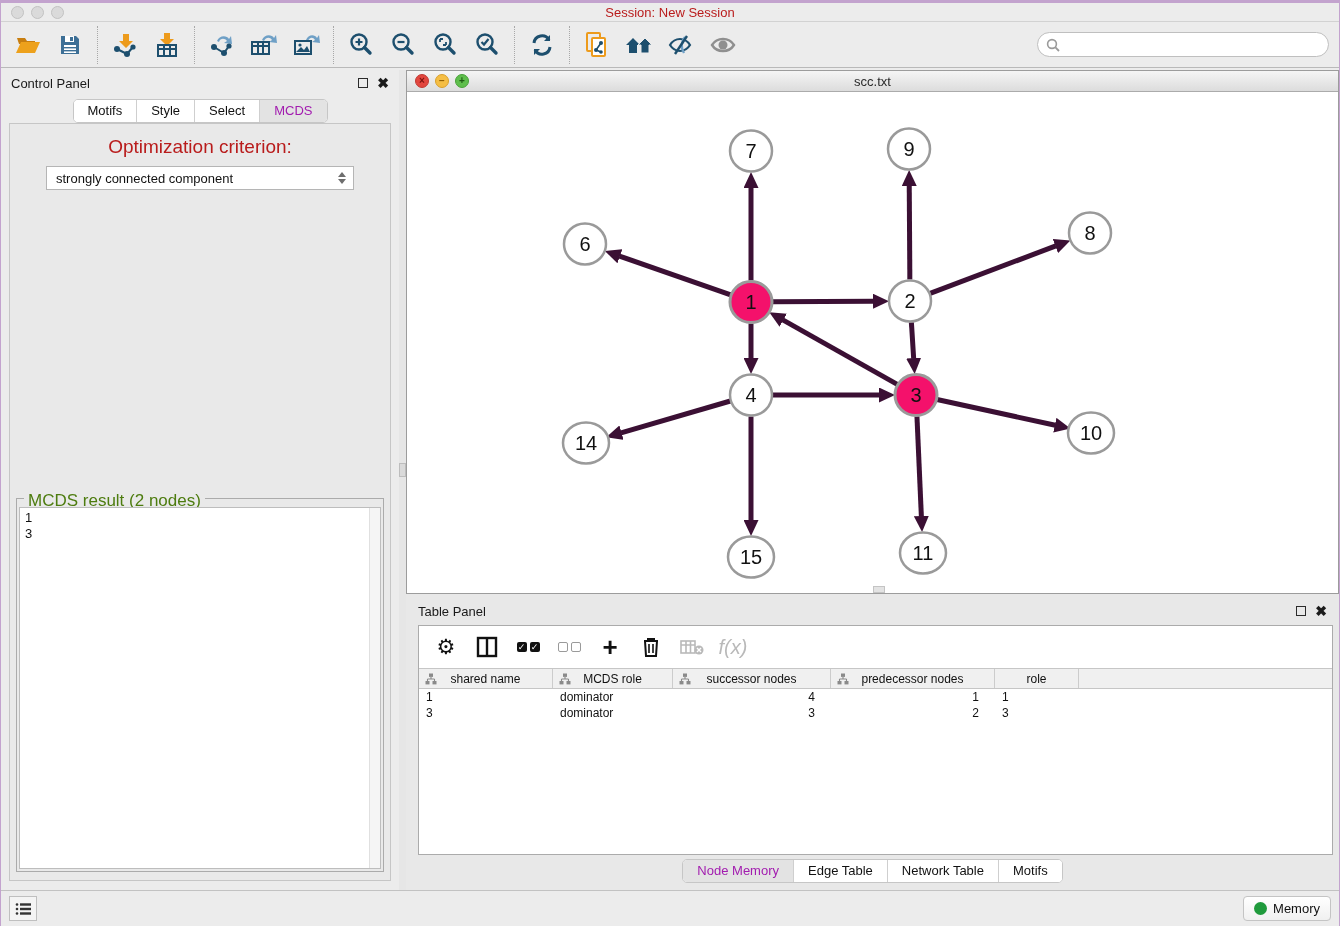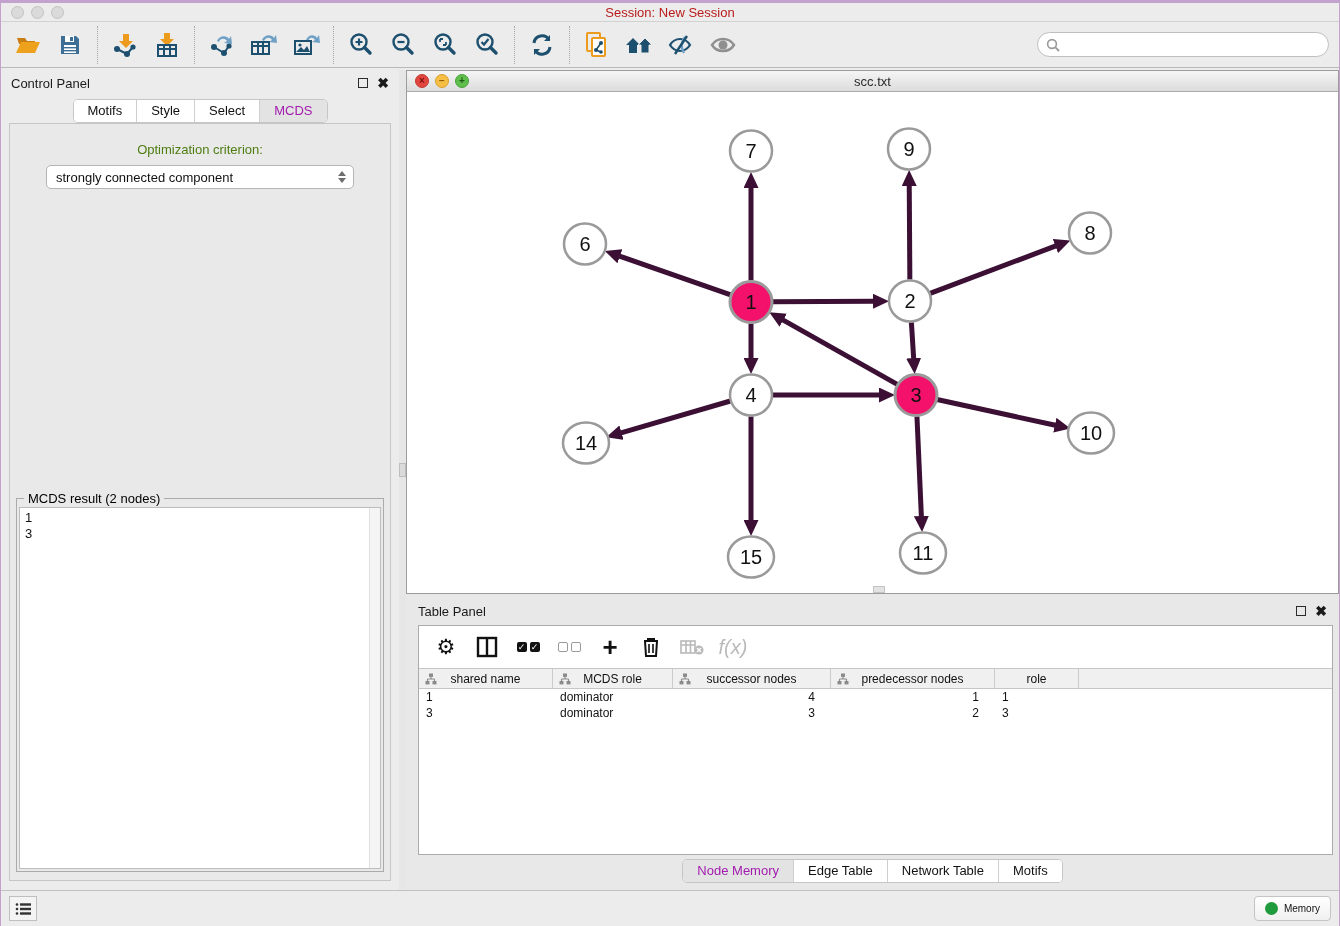--- a/index.html
+++ b/index.html
@@ -40,36 +40,36 @@
   .float-box{ width:10px; height:10px; border:1.6px solid #2b2b2b; }
   .close-x{ font-size:14px; font-weight:bold; color:#1a1a1a; line-height:10px; }
   .ctrl-tabs{ display:flex; justify-content:center; margin-top:3px; position:relative; z-index:2; }
   .segbar{ display:flex; border:1px solid #C6C6C6; border-radius:5px; overflow:hidden; background:#fff; }
   .seg{ padding:3px 14px 4px 14px; font-size:13px; color:#111; background:#fff;
     border-left:1px solid #CFCFCF; cursor:default; }
   .seg:first-child{ border-left:none; }
   .seg-selected{ background:#E3E3E3; color:#a21caf; }
   .cp-body{ position:absolute; left:8px; right:8px; top:53px; bottom:9px;
     background:#E9E9E9; border:1px solid #C6C6C6; }
-  .opt-label{ text-align:center; margin-top:18px; font-size:13px; color:#4d7c0f; }
+  .opt-label{ text-align:center; margin-top:12px; font-size:19px; color:#b91c1c; }
   .combo{ margin:8px 36px 0 36px; height:24px; background:#fff; border:1px solid #B5B5B5;
-    border-radius:5px; display:flex; align-items:center; padding-left:9px; position:relative; }
+    border-radius:0; display:flex; align-items:center; padding-left:9px; position:relative; }
   .combo-value{ font-size:13px; color:#111; }
   .combo-arrows{ position:absolute; right:5px; top:0; bottom:0; width:12px;
     display:flex; flex-direction:column; align-items:center; justify-content:center; gap:2px; }
   .arr-up{ width:0; height:0; border-left:4px solid transparent; border-right:4px solid transparent; border-bottom:5px solid #6e6e6e; }
   .arr-dn{ width:0; height:0; border-left:4px solid transparent; border-right:4px solid transparent; border-top:5px solid #6e6e6e; }
   .btn-row{ display:flex; justify-content:center; gap:14px; margin-top:12px; }
   .mac-btn{ height:23px; padding:0 13px; background:linear-gradient(#ffffff,#F1F1F1);
     border:1px solid #C1C1C1; border-radius:5px; font-size:13px; color:#111;
     display:flex; align-items:center; cursor:default; }
   .result-group{ position:absolute; left:6px; right:6px; top:374px; bottom:8px;
     border:1px solid #ABABAB; }
   .result-legend{ position:absolute; top:-8px; left:7px; background:#E9E9E9; padding:0 4px;
-    font-size:13px; color:#000000; }
+    font-size:17px; color:#4d7c0f; }
   .result-inner{ position:absolute; inset:8px 2px 2px 2px; background:#fff;
     border:1px solid #BDBDBD; overflow:hidden; }
   .result-lines{ padding:2px 0 0 5px; font-size:13px; line-height:16px; color:#111; }
   .result-scroll{ position:absolute; top:0; bottom:0; right:0; width:11px;
     background:#F5F5F5; border-left:1px solid #E0E0E0; }
   .divider{ position:absolute; left:398px; top:0; width:7px; bottom:0; background:#E6E6E6; }
   .divider-handle{ position:absolute; left:0; top:393px; width:7px; height:14px;
     background:#DADADA; border:1px solid #BDBDBD; }
   
   .net-frame{ position:absolute; left:405px; top:0; right:0; height:524px;
@@ -110,21 +110,21 @@
   .al-right{ text-align:right; padding-right:16px; }
   .tp-tabs{ position:absolute; left:0; right:0; bottom:7px; display:flex; justify-content:center; }
   
   .statusbar{ position:absolute; left:0; right:0; bottom:0; height:36px; background:#ECECEC;
     border-top:1px solid #C2C2C2; display:flex; align-items:center; padding:0 8px; }
   .status-left-btn{ width:28px; height:25px; border:1px solid #BFBFBF; background:#F4F4F4;
     display:flex; align-items:center; justify-content:center; }
   .memory-btn{ margin-left:auto; height:25px; border:1px solid #C4C4C4; border-radius:4px;
     background:linear-gradient(#ffffff,#F0F0F0); display:flex; align-items:center; gap:6px; padding:0 10px; }
   .mem-dot{ width:13px; height:13px; border-radius:50%; background:#1F9A3C; }
-  .mem-label{ font-size:10px; color:#111; }
+  .mem-label{ font-size:13px; color:#111; }
 </style>
 </head>
 <body>
 
 <div class="titlebar">
   <div class="traffic">
     <div class="dot"></div>
     <div class="dot"></div>
     <div class="dot"></div>
   </div>

